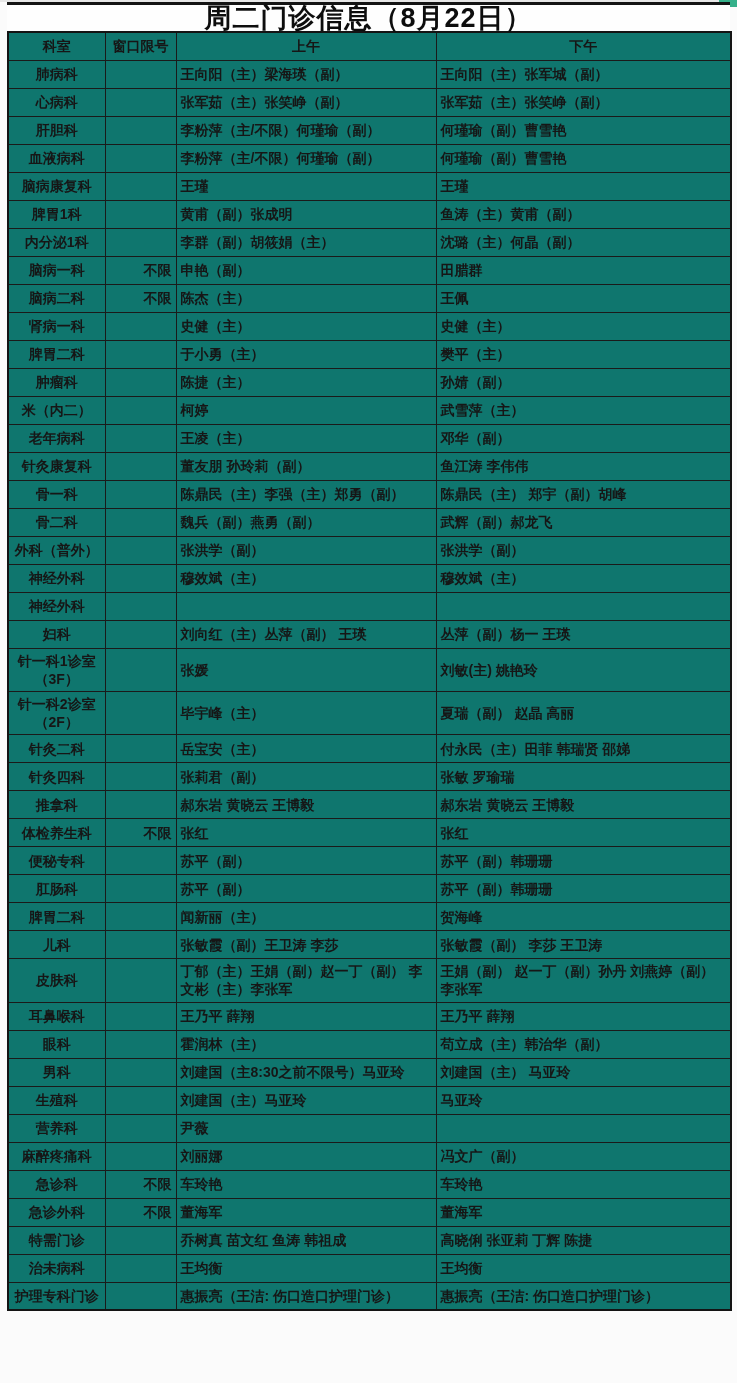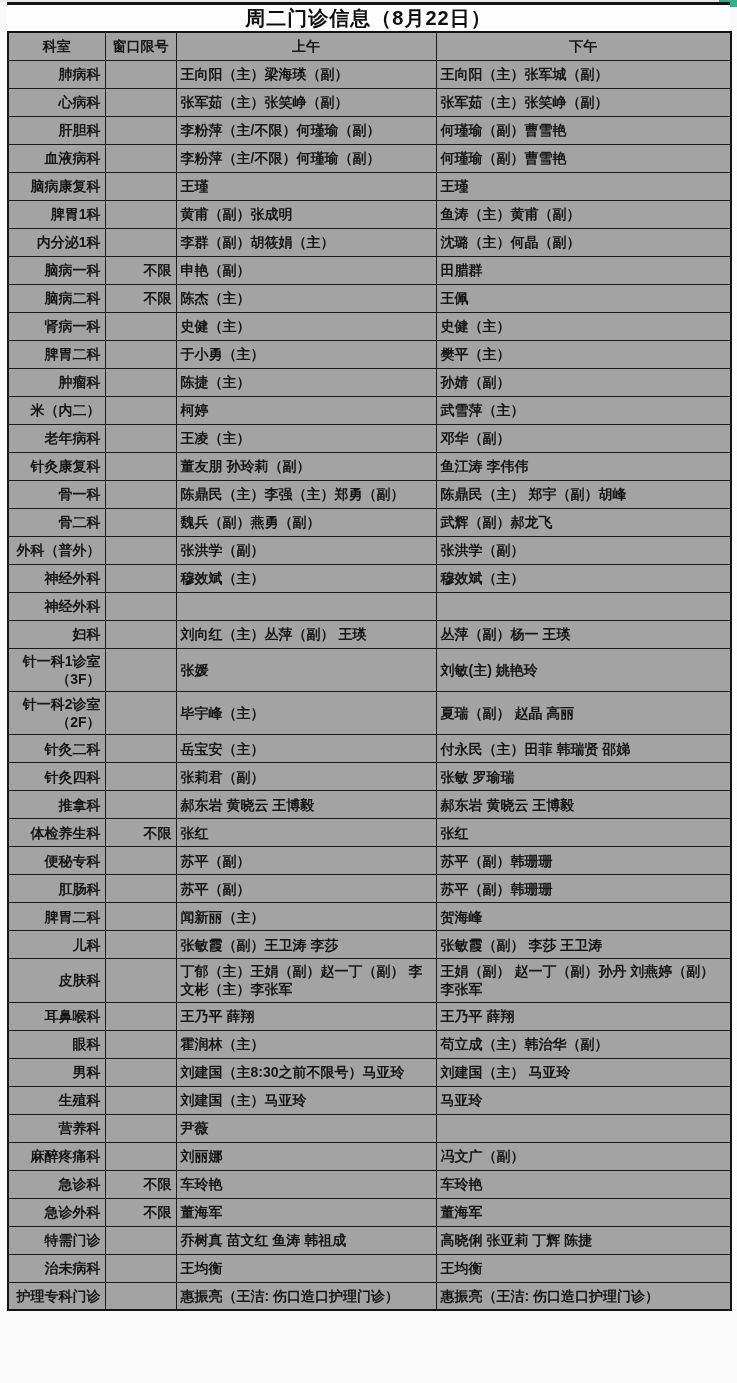--- a/index.html
+++ b/index.html
@@ -21,41 +21,41 @@
   .sheet {
     position:absolute; left:7px; top:2px; width:723px;
   }
   .title-bar {
     height:29px;
     border-top:3px solid #141414;
     display:flex; align-items:center; justify-content:center;
     background:#fefefe;
   }
   .title-text {
-    font-size:20px; font-weight:bold; letter-spacing:1px; color:#0d0d0d;
+    font-size:27px; font-weight:bold; letter-spacing:1px; color:#0d0d0d;
   }
   table.schedule {
     width:723px;
     border-collapse:collapse;
     table-layout:fixed;
     border:2px solid #141414;
-    background:#a3a3a3;
+    background:#0f766e;
   }
   table.schedule th, table.schedule td {
     border:1px solid #1a1a1a;
     font-size:14px;
     font-weight:600;
     line-height:1.3;
     padding:3px 4px;
     vertical-align:middle;
     word-break:break-all;
   }
   table.schedule th { height:27px; text-align:center; }
   table.schedule tr { height:28px; }
-  td.c-dept  { text-align:right; padding:3px 2px; }
+  td.c-dept  { text-align:center; padding:3px 2px; }
   td.c-limit { text-align:right; }
   td.c-am, td.c-pm { text-align:left; padding-left:5px; }
 </style>
 </head>
 <body>
 
 <div class="top-gutter"></div>
 <div class="green-handle" style="background: rgb(53, 176, 138);"></div>
 
 <div class="sheet">

